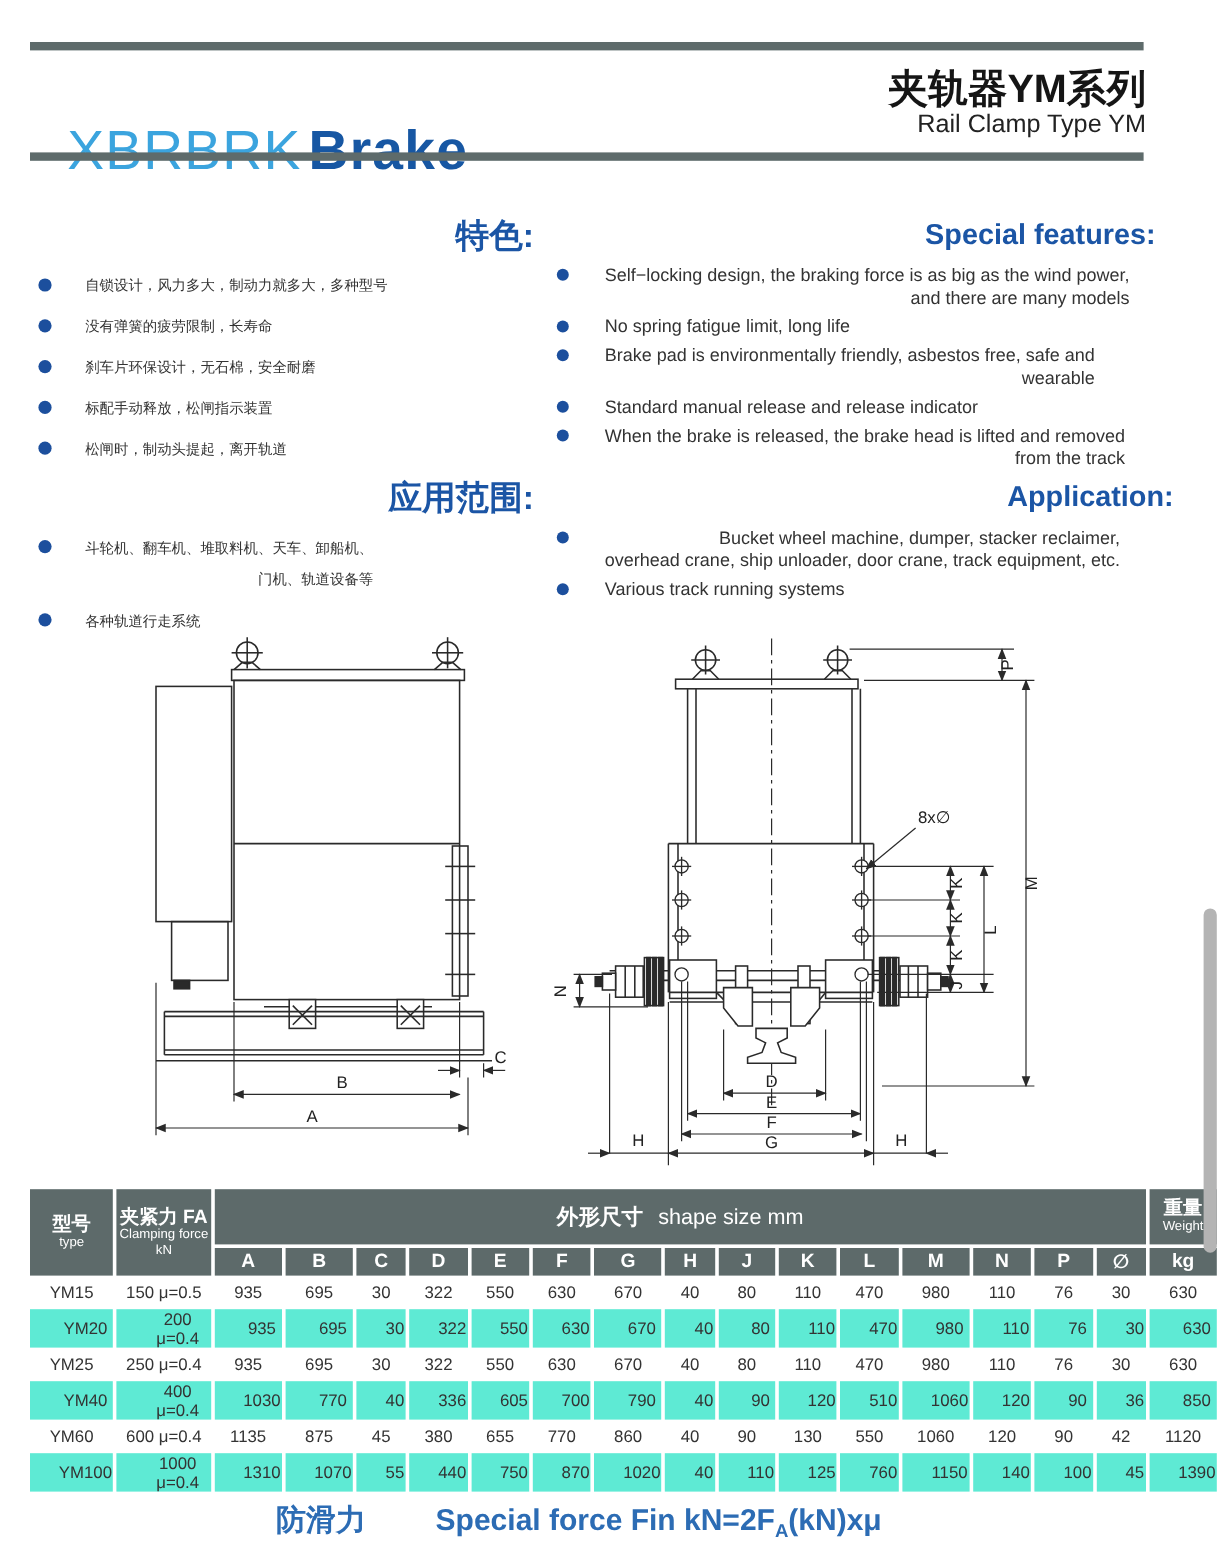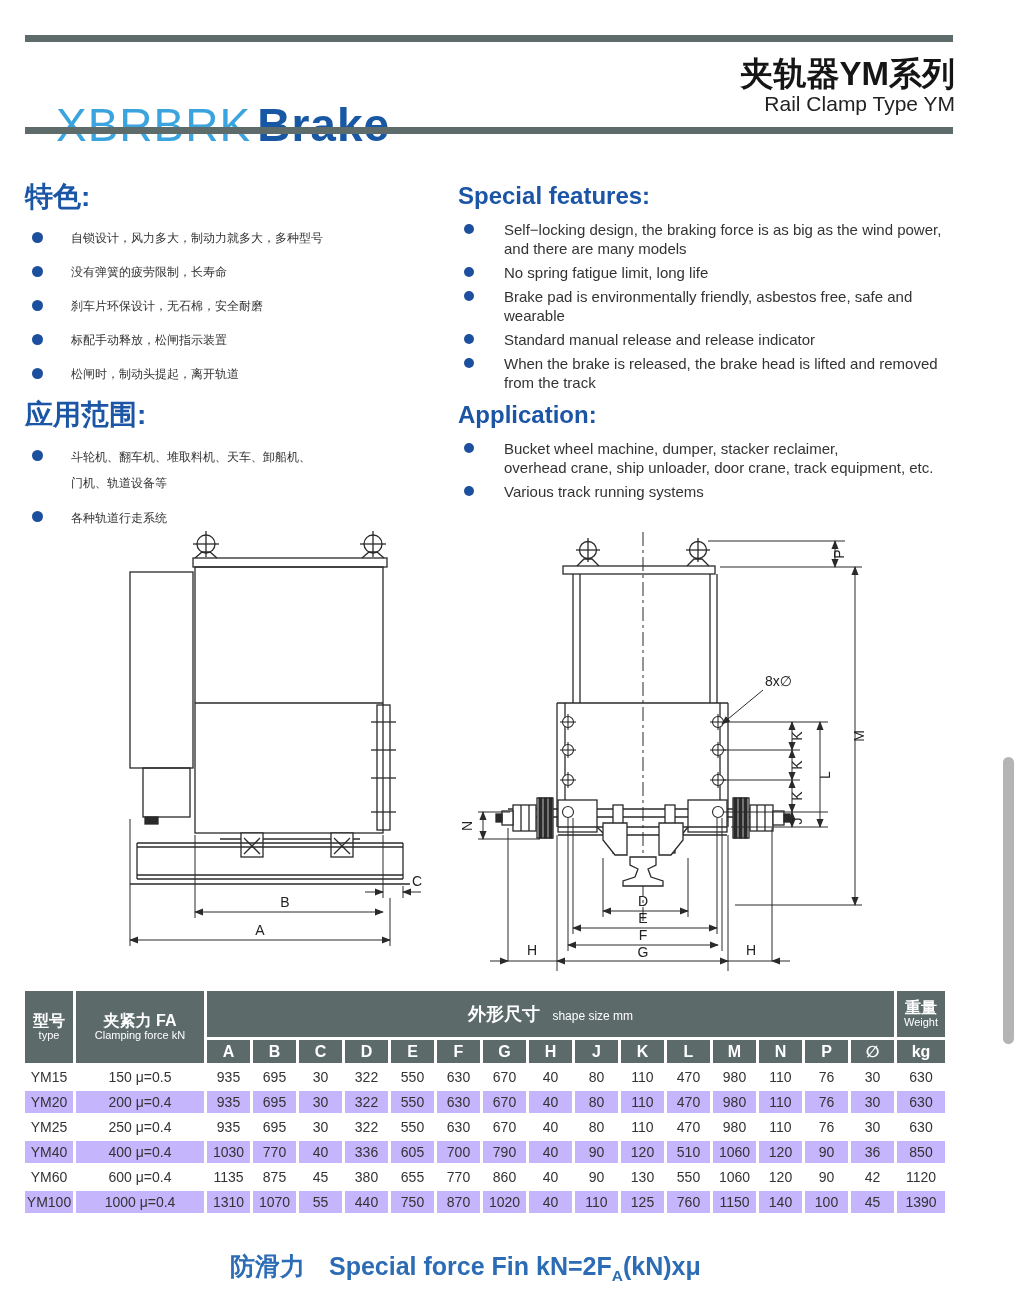--- a/index.html
+++ b/index.html
@@ -10,21 +10,21 @@
   }
   .hbar { position:absolute; left:25px; width:928px; height:7px; background:#5e6b6b; }
   .bar-top { top:35px; }
   .bar-bottom { top:127px; }
   .brand { position:absolute; left:56px; top:50px; font-size:46px; letter-spacing:1px; white-space:nowrap;margin-top:48px; }
   .brand-light { color:#3ba4de; font-weight:400; }
   .brand-dark { color:#1757a3; font-weight:700; margin-left:6px; }
   .title-cn { position:absolute; right:62px; top:52px; font-size:33px; font-weight:700; color:#151515; white-space:nowrap; }
   .title-en { position:absolute; right:62px; top:92px; font-size:21px; color:#222; white-space:nowrap; }
 
-  .section { position:absolute; }
+  .section { position:absolute;text-align:right; }
   .sec-heading { font-weight:700; color:#1b55a5; margin:0 0 10px 0; }
   .cn-h { font-size:28px; }
   .en-h { font-size:24px; }
   .bullet-item { display:flex; align-items:flex-start; }
   .bullet-dot { flex:none; width:11px; height:11px; border-radius:50%; background:#1c4f9d; }
   .bullet-text { white-space:pre-line; color:#333; }
   .cn-list .bullet-item { margin-bottom:9px; }
   .cn-list .bullet-dot { margin:6px 28px 0 7px; }
   .cn-list .bullet-text { font-size:12px; line-height:25px; }
   .en-list .bullet-item { margin-bottom:5px; }
@@ -34,27 +34,27 @@
 
   .drawing { position:absolute; }
   .drawing text { font-family:"Liberation Sans","DejaVu Sans",sans-serif; fill:#222; font-size:14px; }
 
   #spec-table { position:absolute; left:22px; top:988px; border-collapse:separate; border-spacing:3px; }
   #spec-table th, #spec-table td { text-align:center; vertical-align:middle; padding:0 1px; }
   #spec-table .dark { background:#5d6a6a; color:#ffffff; }
   #spec-table thead tr:first-child th { height:46px; }
   #spec-table thead tr:last-child th { height:23px; font-size:16px; font-weight:700; }
   #spec-table tbody td { height:22px; font-size:14px; color:#333; background:#ffffff; }
-  #spec-table tbody tr.stripe td { background:#c4b5fd; }
+  #spec-table tbody tr.stripe td { background:#5eead4;padding-left:24px; }
   .th-cn { display:block; font-size:16px; font-weight:700; line-height:17px; }
   .th-en { display:block; font-size:11px; font-weight:400; line-height:13px; }
   .size-head .th-cn-inline { font-size:18px; font-weight:700; }
-  .size-head .th-en-inline { font-size:12px; font-weight:400; margin-left:8px; }
-
-  .footer { position:absolute; left:230px; top:1250px; display:flex; align-items:baseline; gap:24px;
+  .size-head .th-en-inline { font-size:18px; font-weight:400; margin-left:8px; }
+
+  .footer { position:absolute; left:230px; top:1250px; display:flex; align-items:baseline; gap:58px;
             color:#2c6cb4; font-size:25px; font-weight:600; }
   .footer sub { font-size:62%; }
 
   .scroll-thumb { position:absolute; left:1003px; top:757px; width:11px; height:287px;
                   background:#b4b4b4; border-radius:6px; }
 </style>
 </head>
 <body>
 
 <div id="page">

